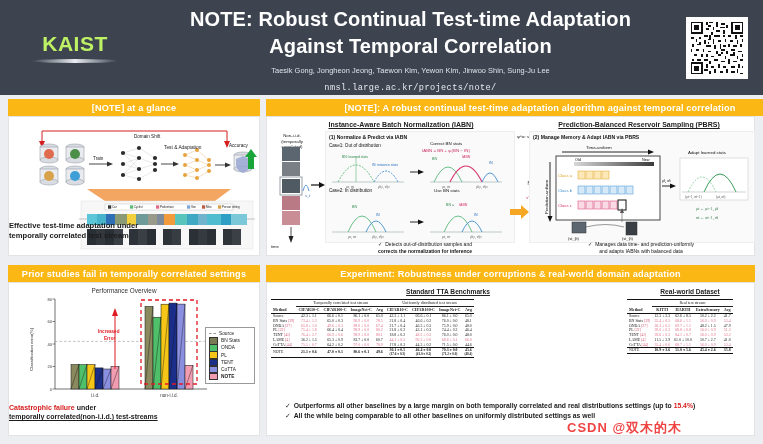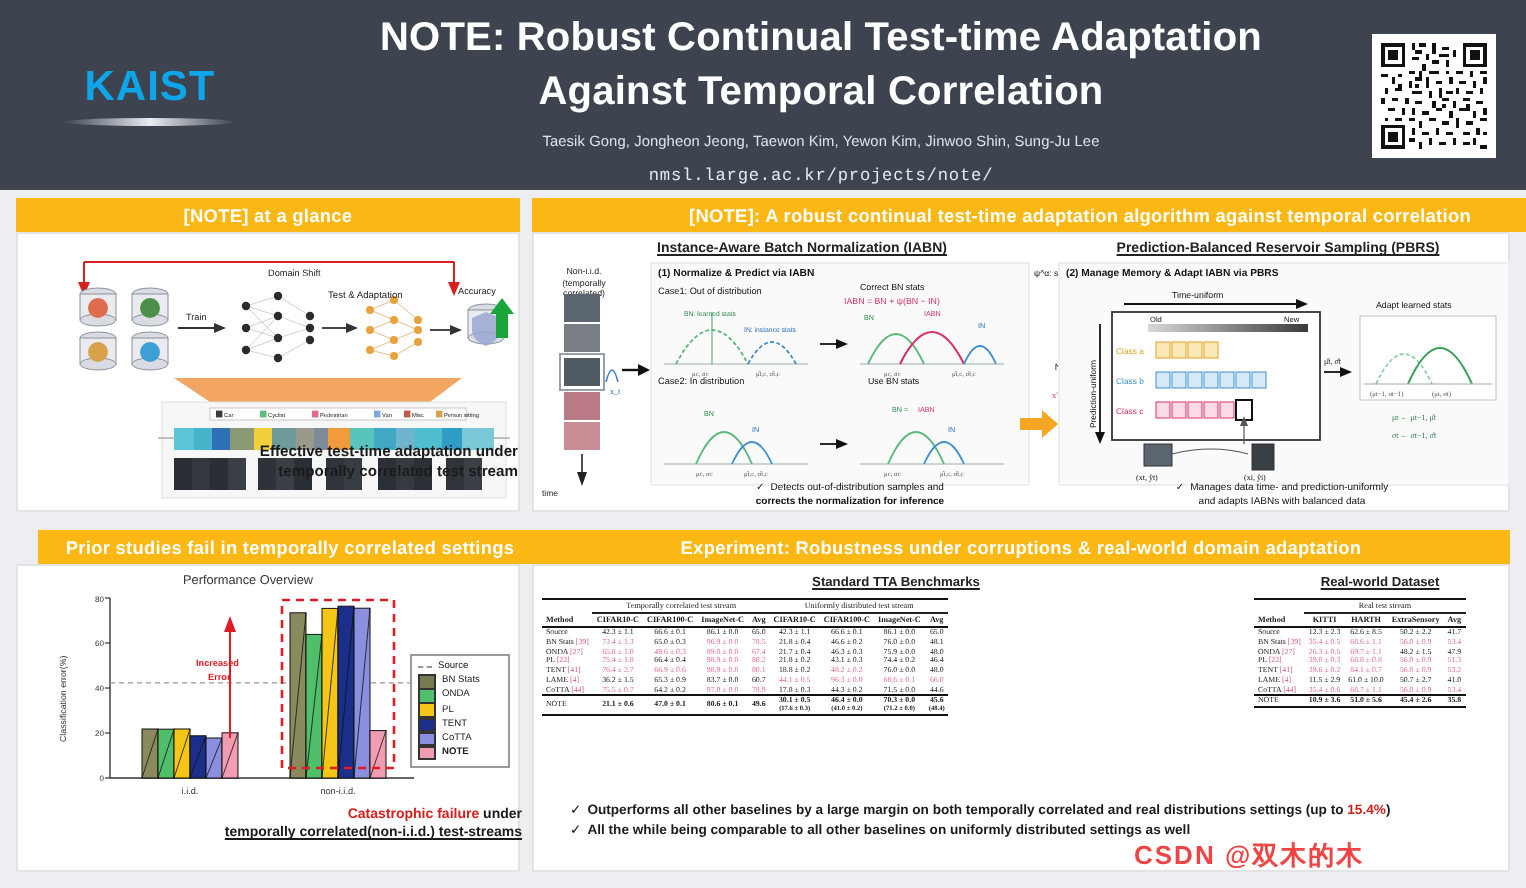--- a/index.html
+++ b/index.html
@@ -2,42 +2,42 @@
 <html><head>
 <meta charset="utf-8">
 <style>
   html,body{margin:0;padding:0;background:#fff;}
   body{width:763px;height:444px;overflow:hidden;font-family:"Liberation Sans",sans-serif;color:#222;}
   #poster{position:relative;width:763px;height:444px;background:#ffffff;}
 
   
   .header{position:absolute;left:0;top:0;width:763px;height:95px;background:#3d4450;display:flex;align-items:center;}
   .kaist-wrap{width:150px;display:flex;flex-direction:column;align-items:center;justify-content:center;}
-  .kaist-text{color:#0ea5e9;font-size:21px;font-weight:bold;letter-spacing:0.5px;font-family:"Liberation Sans",sans-serif;}
+  .kaist-text{color:#bef264;font-size:21px;font-weight:bold;letter-spacing:0.5px;font-family:"Liberation Sans",sans-serif;}
   .kaist-swoosh{width:86px;height:4px;margin-top:3px;border-radius:50%;
       background:linear-gradient(90deg,rgba(255,255,255,0) 0%,#e9ecf1 50%,rgba(255,255,255,0) 100%);}
   .title-block{flex:1;text-align:center;padding-top:4px;}
   .ptitle{color:#ffffff;font-size:20px;font-weight:bold;line-height:1.32;letter-spacing:0.1px;}
   .authors{color:#dfe3ea;font-size:7.4px;margin-top:7px;letter-spacing:0.05px;}
   .url{color:#e6e9ef;font-size:8.6px;margin-top:8px;font-family:"Liberation Mono",monospace;letter-spacing:0.4px;}
   .qr-wrap{width:92px;display:flex;align-items:center;justify-content:center;}
   .qr{width:56px;height:56px;background:#fff;padding:3px;box-sizing:content-box;display:block;}
 
   
   .banner{position:absolute;background:#fbb713;color:#ffffff;font-size:9.2px;font-weight:bold;
           display:flex;align-items:center;justify-content:center;letter-spacing:0.15px;text-align:center;}
 
   
   .panel{position:absolute;background:#ffffff;border:1px solid #e3e3e3;box-sizing:border-box;}
 
   .bg-strip{position:absolute;background:#eceef1;}
 
   
   .sec-title{font-size:7px;font-weight:bold;text-align:center;text-decoration:underline;}
-  .caption{font-size:7.6px;font-weight:bold;text-align:right;line-height:1.35;color:#1b1b1b;}
+  .caption{font-size:7.6px;font-weight:bold;text-align:left;line-height:1.35;color:#1b1b1b;}
   .red{color:#d62020;}
   .checkline{font-size:6.8px;color:#1b1b1b;line-height:1.5;}
   .checkline b{font-weight:bold;}
   .ck{color:#111;margin-right:3px;}
 
   
   table.tta{border-collapse:collapse;font-size:3.9px;font-family:"Liberation Serif",serif;}
   table.tta td,table.tta th{padding:0.4px 2px;white-space:nowrap;}
   .grp{font-size:4.1px;font-weight:normal;text-align:center;border-bottom:0.6px solid #222;}
   .colhd{text-align:center;font-size:4.1px;}
@@ -533,21 +533,21 @@
         <polygon points="92,66 90,71 94,71" fill="#555"></polygon>
       </svg>
     </div>
 
     <div style="position:absolute;left:262px;top:124px;width:224px;text-align:center;font-size:5px;line-height:1.35;color:#111;">
       <div><span class="ck">✓</span><span>Manages data time- and prediction-uniformly</span></div>
       <div>and adapts IABNs with balanced data</div>
     </div>
   </div>
 
-  <div class="banner" style="left:19px;top:265px;width:252px;height:17px;">
+  <div class="banner" style="left:8px;top:265px;width:252px;height:17px;">
     <span>Prior studies fail in temporally correlated settings</span>
   </div>
 
   <div class="panel" style="left:8px;top:282px;width:252px;height:154px;">
     <div class="chtitle" style="position:absolute;left:40px;top:4px;width:150px;">Performance Overview</div>
 
     <svg style="position:absolute;left:10px;top:10px;" width="200" height="110" viewBox="0 0 200 110">
 
       <line x1="36" y1="6" x2="36" y2="96" stroke="#333" stroke-width="0.7"></line>
       <line x1="36" y1="96" x2="188" y2="96" stroke="#333" stroke-width="0.7"></line>

